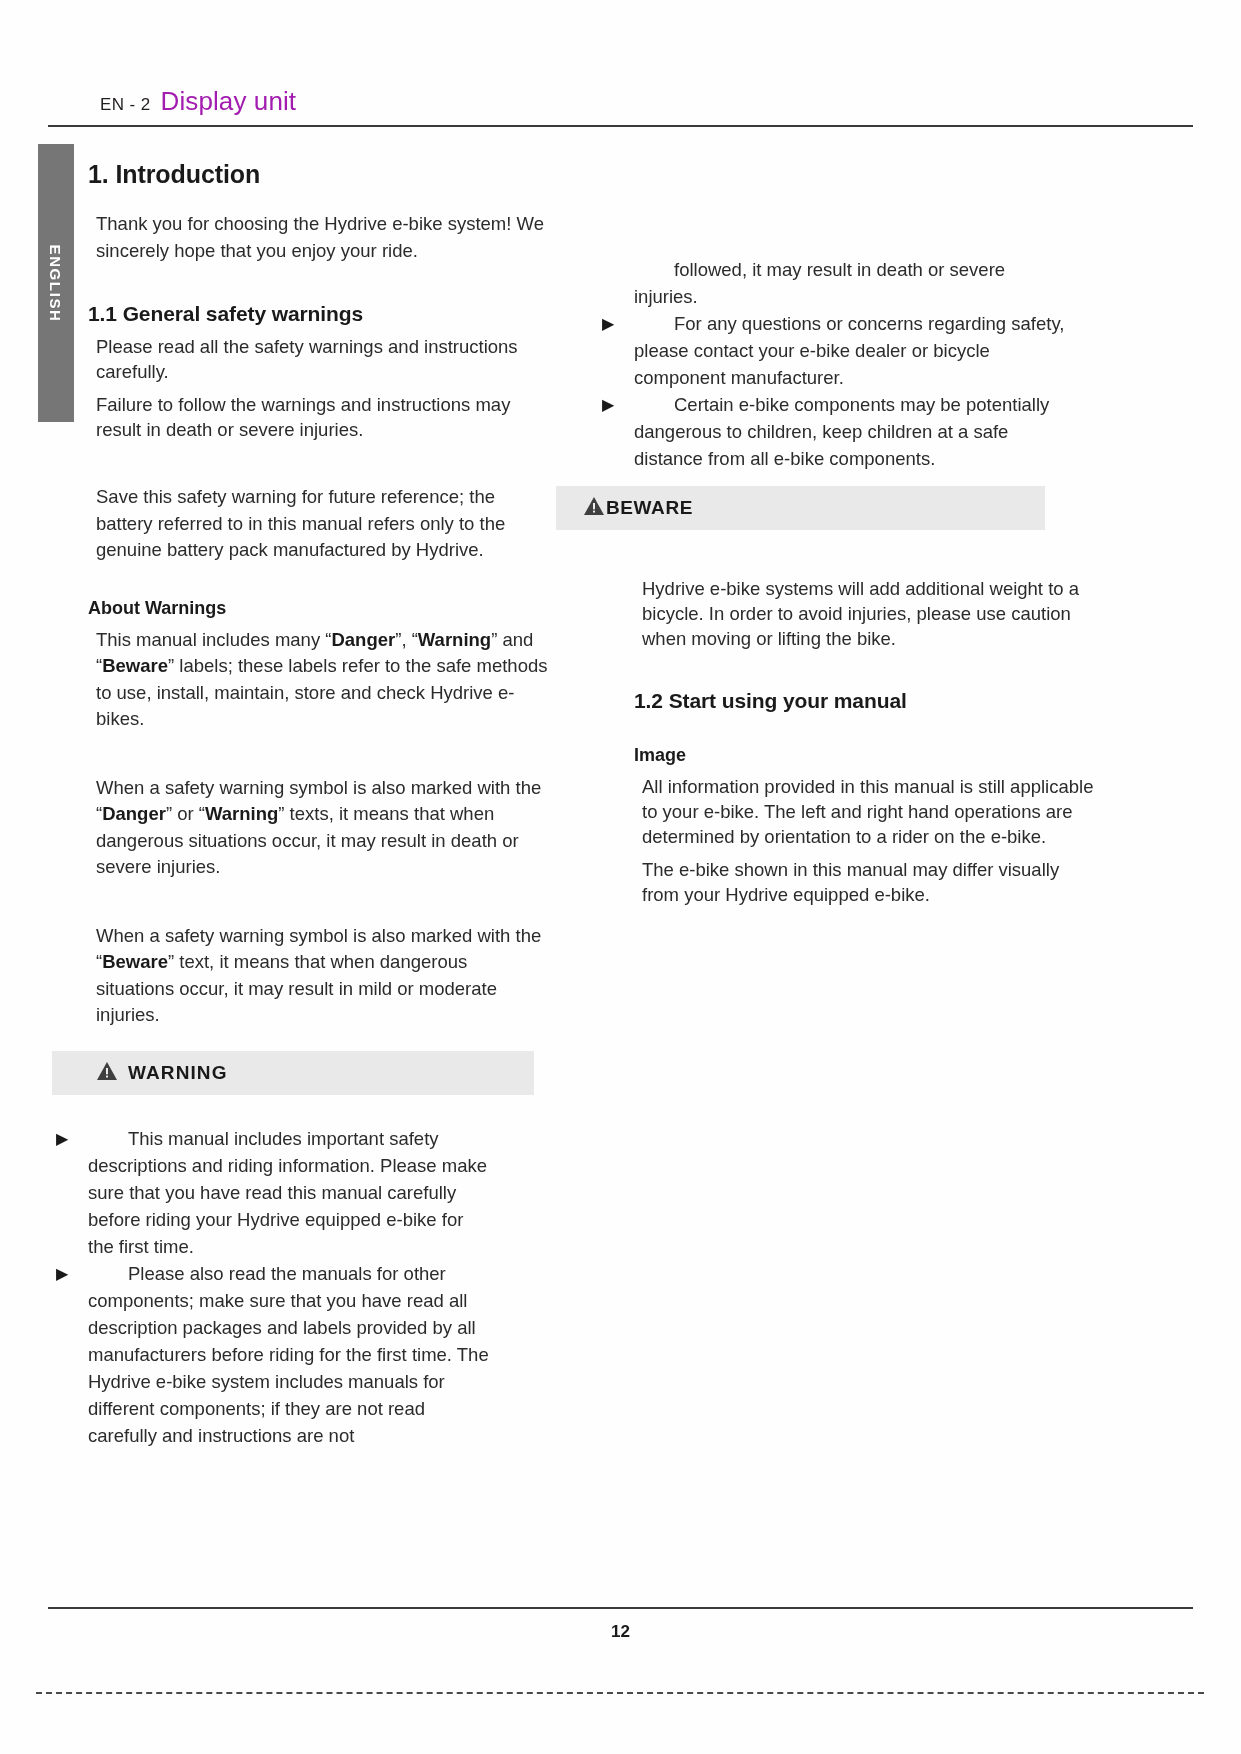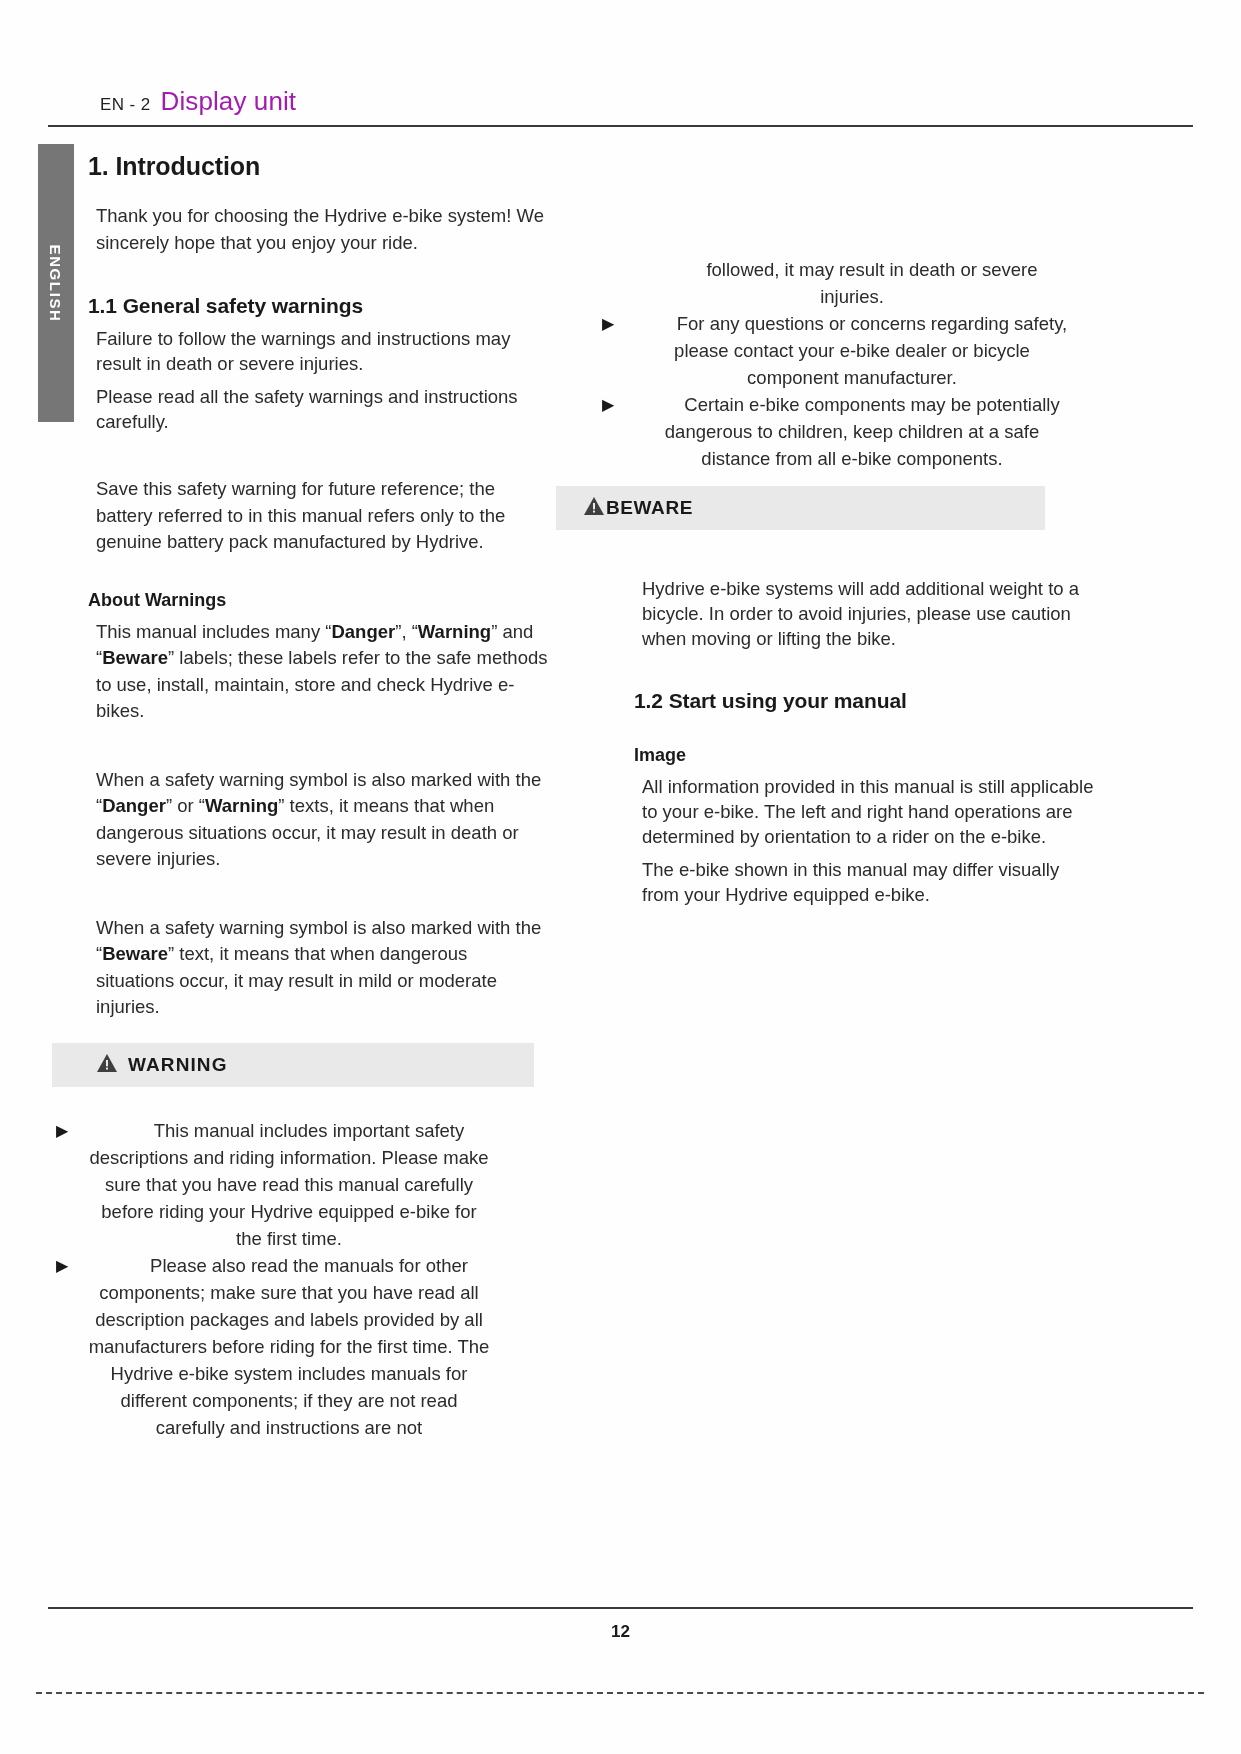--- a/index.html
+++ b/index.html
@@ -76,21 +76,21 @@
     position: absolute;
     top: 144px;
     width: 470px;
   }
   .col-left  { left: 88px; }
   .col-right { left: 634px; }
 
   h1.sec-title {
     font-size: 25px;
     font-weight: bold;
-    margin: 8px 0 22px 0;
+    margin: 16px 0 22px 0;
     letter-spacing: -0.1px;
     color: #1a1a1a;
   }
   h2.sub-title {
     font-size: 21px;
     font-weight: bold;
     margin: 0 0 6px 0;
     letter-spacing: -0.1px;
     color: #1a1a1a;
   }
@@ -140,21 +140,20 @@
     color: #1a1a1a;
   }
   .banner-warning .banner-label { letter-spacing: 1.1px; margin-left: 10px; }
   .banner-beware  .banner-label { letter-spacing: 0.6px; margin-left: 1px; }
 
   
   ul.bullets {
     list-style: none;
     margin: 0;
     padding: 0;
-    text-align: center;
   }
   ul.bullets li {
     position: relative;
     font-size: 18.5px;
     line-height: 27px;
     color: #2b2b2b;
     padding-left: 0;
     text-indent: 40px;
   }
   ul.bullets li .bullet-mark {
@@ -215,22 +214,22 @@
   <div class="col col-left">
 
     <h1 class="sec-title">1. Introduction</h1>
 
     <p class="body">Thank you for choosing the Hydrive e-bike system! We sincerely hope that you enjoy your ride.</p>
 
     <div class="gap-lg"></div>
 
     <h2 class="sub-title">1.1 General safety warnings</h2>
 
+    <p class="body tight">Please read all the safety warnings and instructions carefully.</p>
     <p class="body tight">Failure to follow the warnings and instructions may result in death or severe injuries.</p>
-    <p class="body tight">Please read all the safety warnings and instructions carefully.</p>
 
     <div class="gap-md"></div>
 
     <p class="body">Save this safety warning for future reference; the battery referred to in this manual refers only to the genuine battery pack manufactured by Hydrive.</p>
 
     <div class="gap-md"></div>
 
     <h3 class="minor-title">About Warnings</h3>
     <p class="body"><span>This manual includes many “</span><b>Danger</b><span>”, “</span><b>Warning</b><span>” and “</span><b>Beware</b><span>” labels; these labels refer to the safe methods to use, install, maintain, store and check Hydrive e-bikes.</span></p>
 

